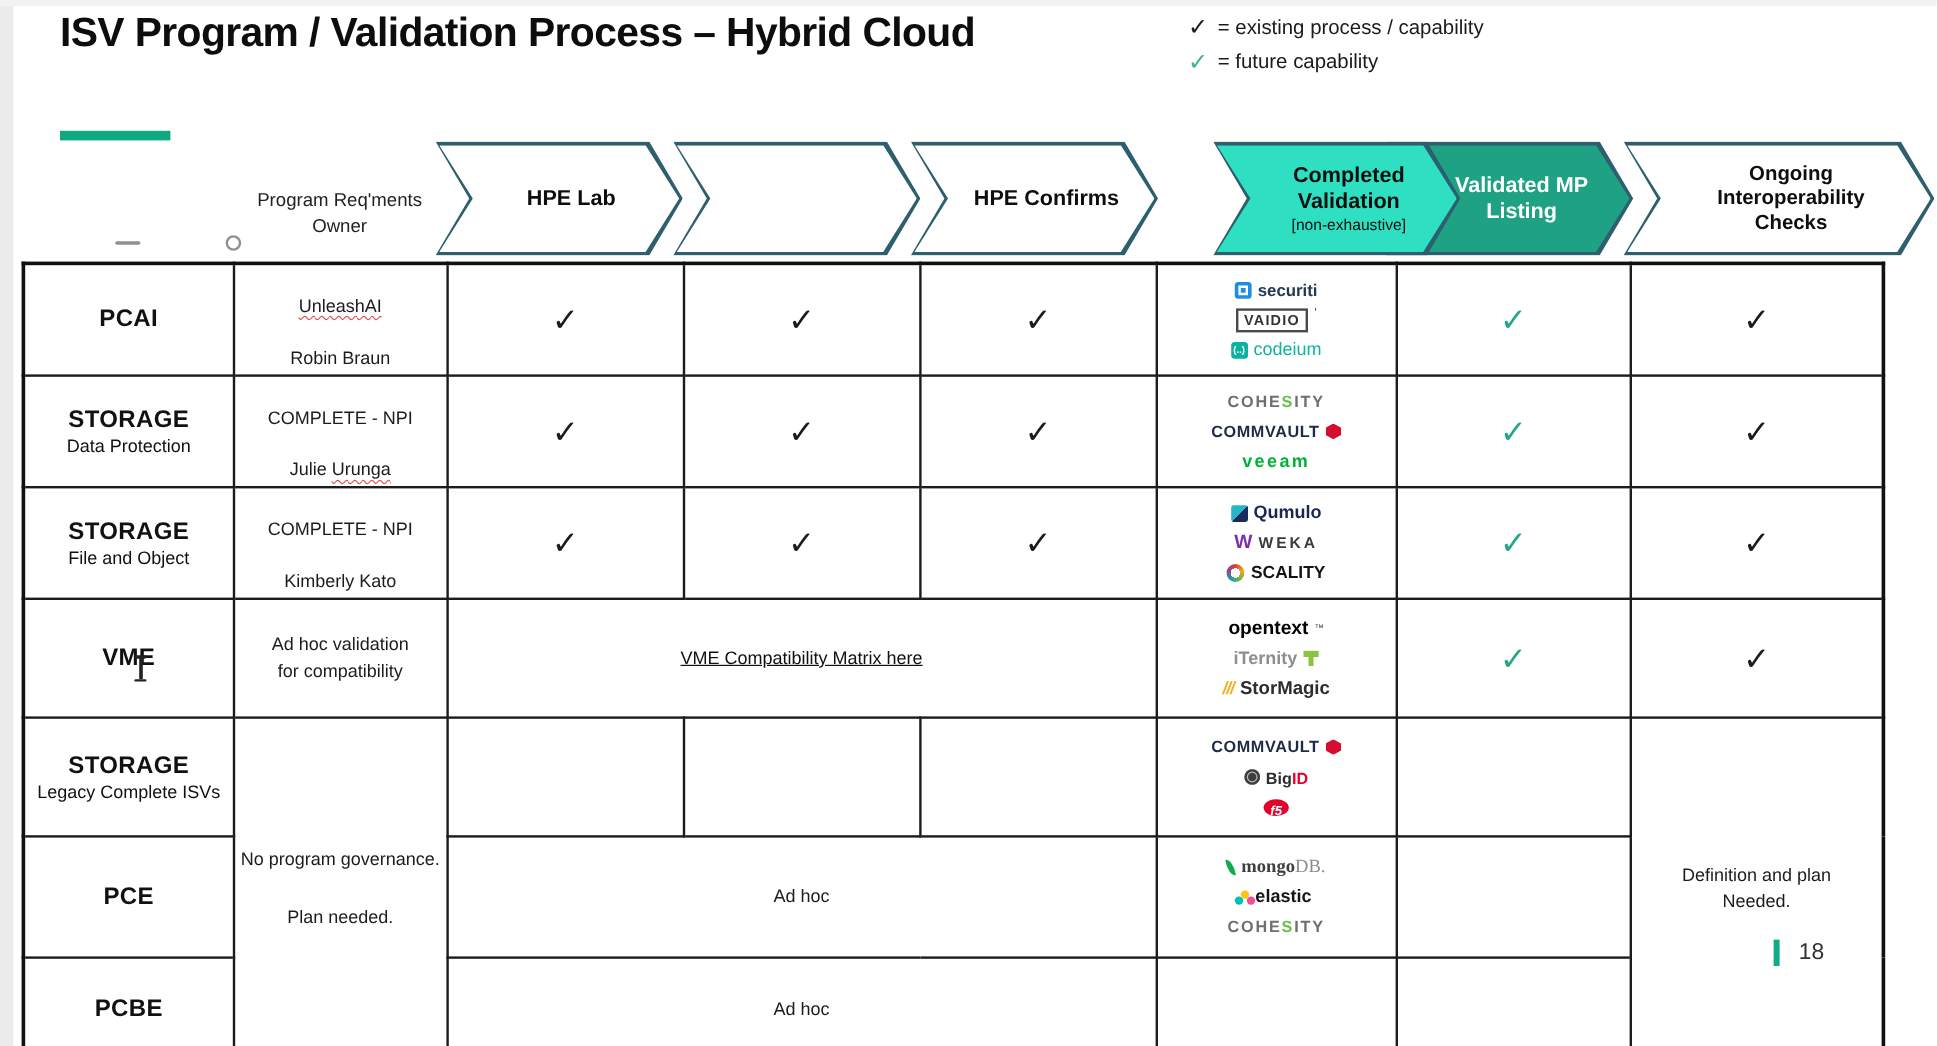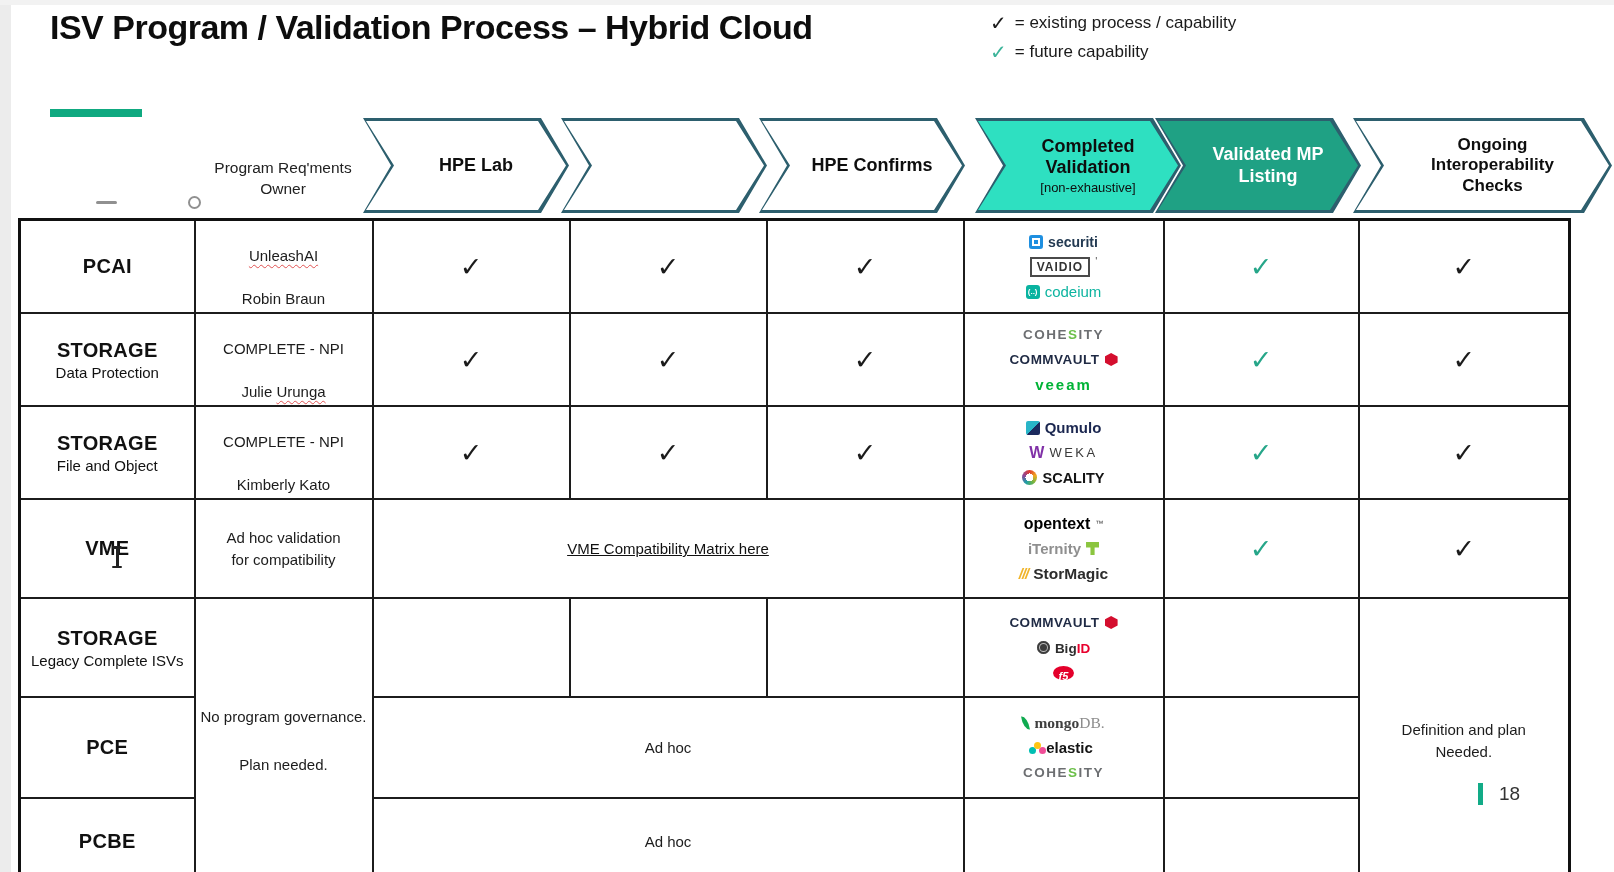--- a/index.html
+++ b/index.html
@@ -27,21 +27,21 @@
   
   .chev{position:absolute;top:118px;height:95px;--cp:polygon(0 0,calc(100% - 28px) 0,100% 50%,calc(100% - 28px) 100%,0 100%,28px 50%);}
   .chev-border{position:absolute;inset:0;clip-path:var(--cp);background:#2d5f6e;}
   .chev-fill{position:absolute;inset:3px;clip-path:var(--cp);background:#ffffff;}
   .chev-label{position:absolute;inset:0 6px 0 26px;display:flex;flex-direction:column;align-items:center;
               justify-content:center;text-align:center;font-weight:700;font-size:18px;line-height:1.18;
               white-space:pre-line;color:#0e0e0e;z-index:2;}
   .chev.c1{left:363px;width:206px;z-index:6;}
   .chev.c2{left:561px;width:206px;z-index:5;}
   .chev.c3{left:759px;width:206px;z-index:4;}
-  .chev.c4{left:975px;width:206px;z-index:3;}
+  .chev.c4{left:1011px;width:206px;z-index:3;}
   .chev.c5{left:1155px;width:206px;z-index:2;}
   .chev.c6{left:1353px;width:259px;z-index:1;}
   .chev.c4 .chev-fill{background:#2ee0c1;}
   .chev.c5 .chev-fill{background:#1fa184;}
   .chev.c5 .chev-label{color:#ffffff;}
   .chev.c6 .chev-label{font-size:17px;}
   .chev-caption{font-size:13px;font-weight:400;margin-top:2px;}
 
   
   table.grid{position:absolute;left:18px;top:218px;width:1550px;border-collapse:collapse;table-layout:fixed;
@@ -81,21 +81,21 @@
   
   .logo.commvault span.txt{color:#1f2a44;font-weight:800;font-size:13.5px;letter-spacing:0.5px;}
   .cv-ic{width:13px;height:13px;background:#d40e2e;clip-path:polygon(50% 0,100% 27%,100% 73%,50% 100%,0 73%,0 27%);}
   
   .logo.veeam{color:#00b336;font-weight:700;font-size:15px;letter-spacing:2px;}
   
   .qum-ic{width:14px;height:14px;border-radius:2px;background:linear-gradient(135deg,#29b5c8 50%,#1b2a5e 50%);}
   .logo.qumulo span.txt{color:#1b2750;font-weight:700;font-size:15px;}
   
   .weka-ic{color:#8031a7;font-weight:900;font-size:16px;line-height:1;}
-  .logo.weka span.txt{color:#3a3a3a;font-weight:400;font-size:13px;letter-spacing:2.5px;}
+  .logo.weka span.txt{color:#3a3a3a;font-weight:700;font-size:13px;letter-spacing:2.5px;}
   
   .sca-ic{width:15px;height:15px;border-radius:50%;
           background:radial-gradient(circle at center,#fff 0 4px,transparent 4px),
                      conic-gradient(#e03c31,#f1a91e,#70b544,#1d9ea8,#8c4799,#e03c31);}
   .logo.scality span.txt{color:#141414;font-weight:800;font-size:14.5px;}
   
   .logo.opentext span.txt{color:#000;font-weight:800;font-size:16px;}
   .logo.opentext sup{font-size:8px;color:#444;}
   
   .logo.iternity span.txt{color:#8f8f8f;font-weight:600;font-size:15px;}

